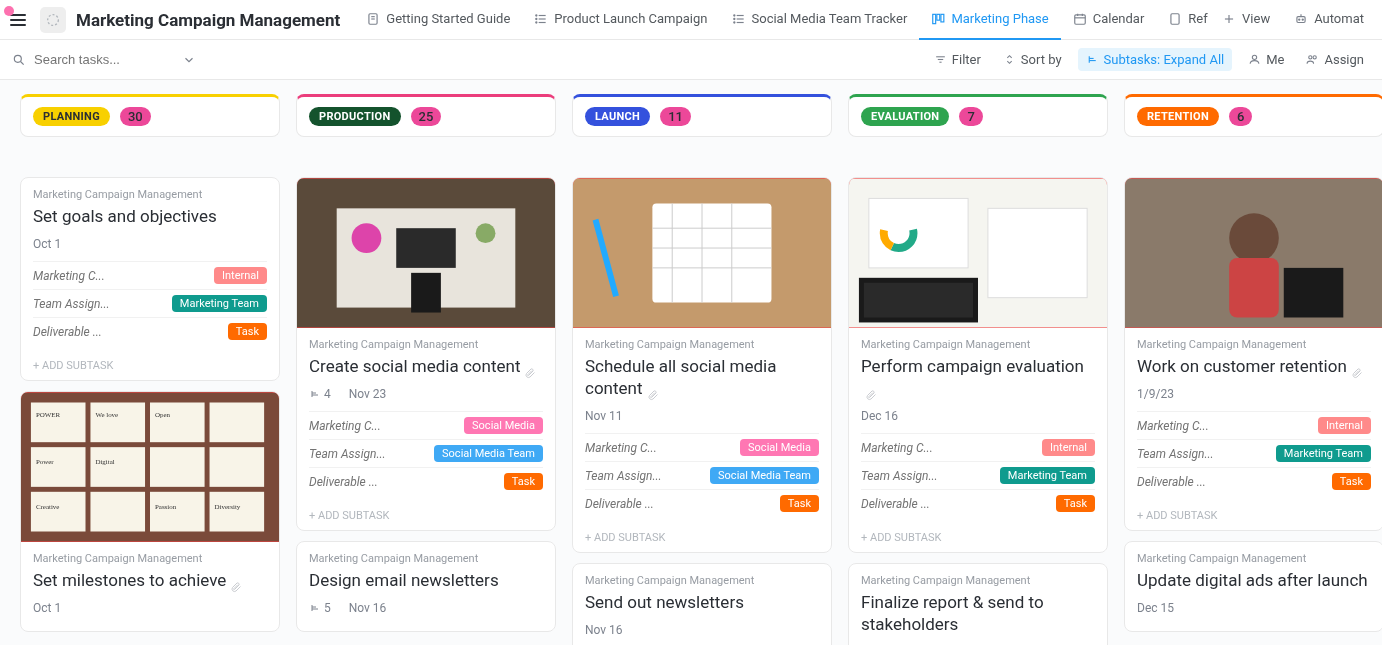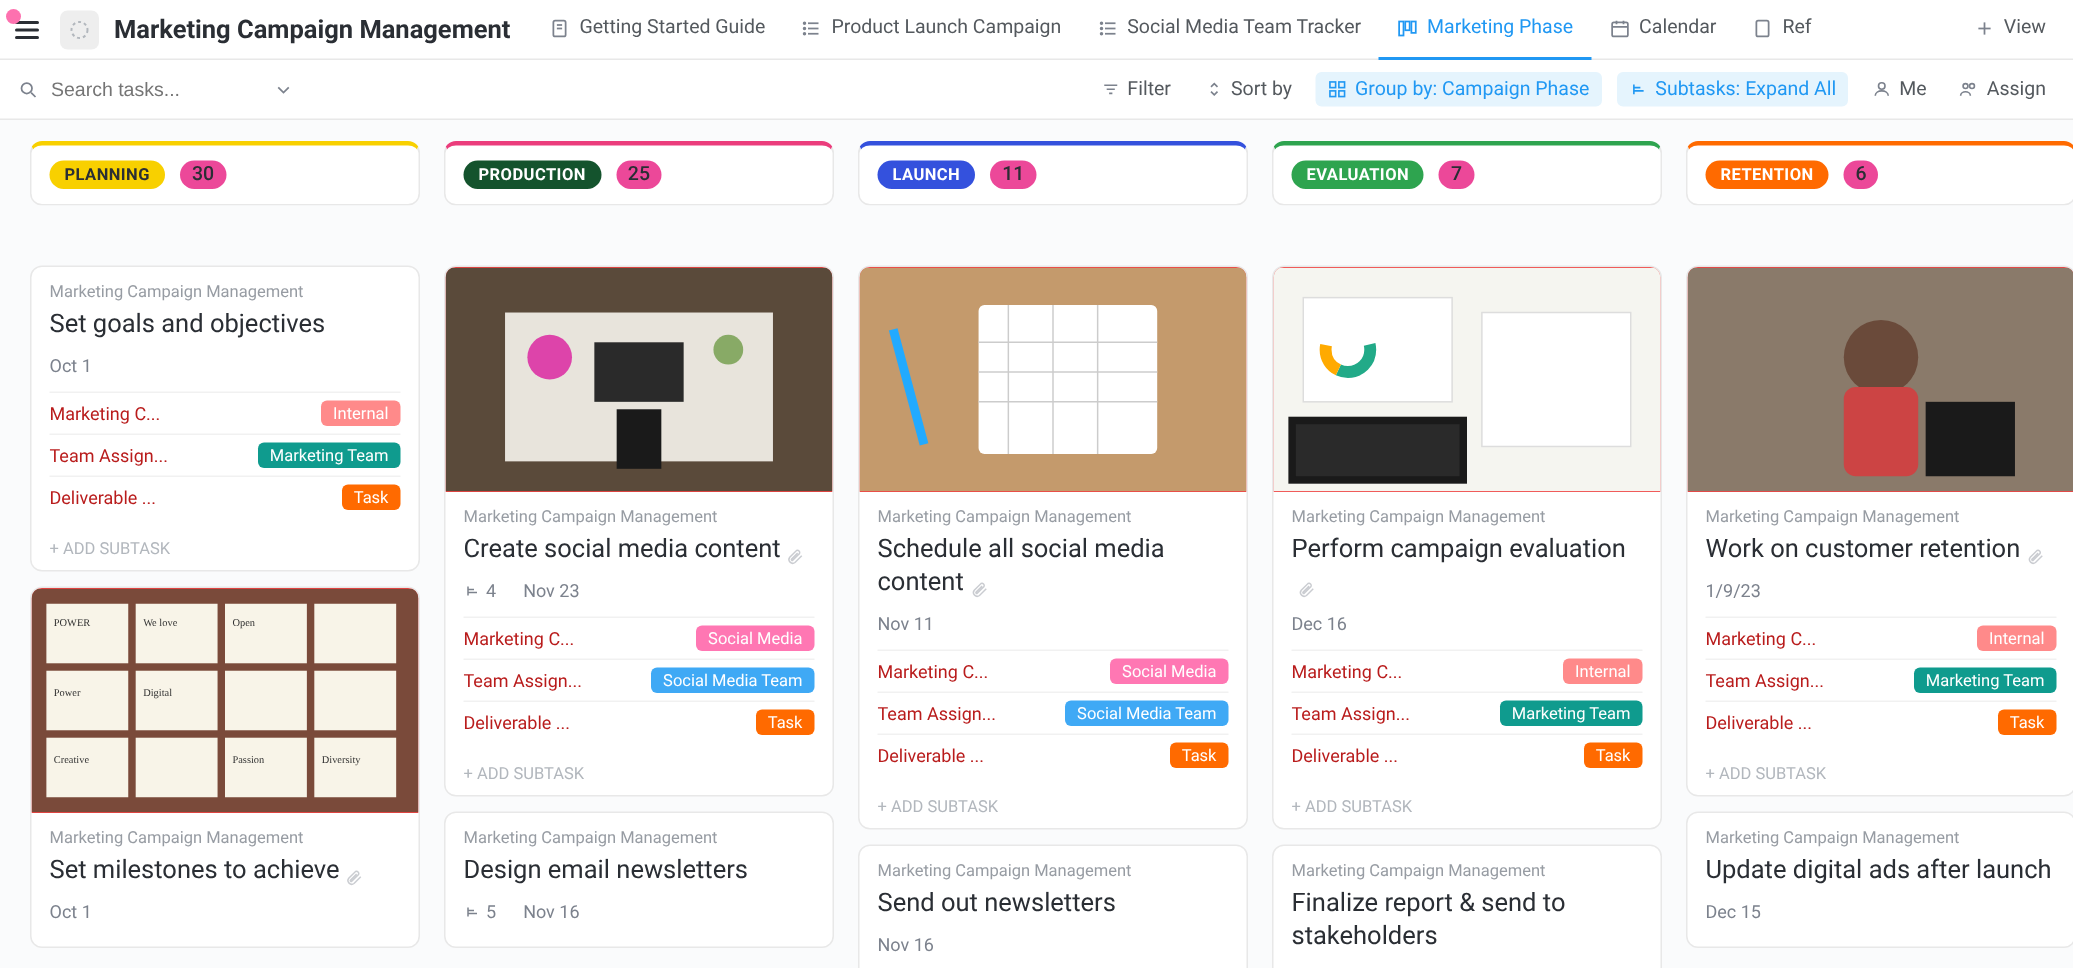--- a/index.html
+++ b/index.html
@@ -30,21 +30,21 @@
 .col-header .pill{font-size:11px;font-weight:700;color:#fff;padding:3px 10px;border-radius:10px;letter-spacing:.3px;}
 .col-header .count{font-size:13px;color:#2a2e34;font-weight:500;background:#ec4899;border-radius:10px;padding:2px 8px;}
 .cards{display:flex;flex-direction:column;gap:10px;margin-top:40px;}
 .card{background:#fff;border:1px solid #e8e8e8;border-radius:8px;overflow:hidden;}
 .card-img{width:100%;height:150px;background:#ef4444;display:flex;align-items:center;justify-content:center;}
 .card-body{padding:10px 12px 6px;}
 .card-project{font-size:11px;color:#979ca3;margin-bottom:4px;}
 .card-title{font-size:17px;color:#2a2e34;margin-bottom:10px;line-height:1.3;}
 .card-meta{font-size:12px;color:#7c828d;margin-bottom:10px;display:flex;align-items:center;gap:18px;}
 .card-row{display:flex;align-items:center;justify-content:space-between;padding:5px 0;border-top:1px solid #f1f1f1;font-size:12px;}
-.card-row .label{color:#b91c1c;white-space:nowrap;overflow:hidden;text-overflow:ellipsis;max-width:100px;}
+.card-row .label{color:#737373;white-space:nowrap;overflow:hidden;text-overflow:ellipsis;max-width:100px;font-style:italic;}
 .tag{font-size:11px;padding:2px 8px;border-radius:4px;color:#fff;}
 .add-sub{font-size:11px;color:#b2b7bd;padding:8px 12px;cursor:pointer;}
 .attach-icon{display:inline-block;width:12px;height:12px;opacity:.4;margin-left:4px;vertical-align:middle;}
 .subtk{display:inline-flex;align-items:center;gap:3px;color:#7c828d;font-size:12px;}
 .subtk svg{width:12px;height:12px;}
 
 .img-bg{width:100%;height:100%;}
 </style>
 </head>
 <body>
@@ -121,20 +121,29 @@
   </div>
 
   <div class="right-tabs">
     <div class="tab">
       <svg viewBox="0 0 24 24" stroke="#7c828d" stroke-width="2">
           <line x1="12" y1="5" x2="12" y2="19"></line>
           <line x1="5" y1="12" x2="19" y2="12"></line>
         </svg>
       <span>View</span>
     </div>
+    <div class="tab">
+      <svg viewBox="0 0 24 24" fill="none" stroke="#7c828d" stroke-width="2">
+          <rect x="5" y="8" width="14" height="10" rx="2"></rect>
+          <circle cx="9" cy="13" r="1" fill="#7c828d"></circle>
+          <circle cx="15" cy="13" r="1" fill="#7c828d"></circle>
+          <line x1="12" y1="4" x2="12" y2="8"></line>
+        </svg>
+      <span>Automat</span>
+    </div>
   </div>
 </div>
 
 <div class="toolbar">
   <div class="search-wrap">
     <svg viewBox="0 0 24 24" fill="none" stroke="#7c828d" stroke-width="2">
         <circle cx="10" cy="10" r="6"></circle>
         <line x1="15" y1="15" x2="20" y2="20"></line>
       </svg>
     <input class="search-input" placeholder="Search tasks..." style="">
@@ -149,29 +158,20 @@
         <line x1="10" y1="17" x2="14" y2="17"></line>
       </svg>
     <span>Filter</span>
   </div>
   <div class="tool-btn">
     <svg viewBox="0 0 24 24" fill="none" stroke="#7c828d" stroke-width="2">
         <polyline points="8 9 12 5 16 9"></polyline>
         <polyline points="8 15 12 19 16 15"></polyline>
       </svg>
     <span>Sort by</span>
-  </div>
-  <div class="tool-btn active">
-    <svg viewBox="0 0 24 24" fill="none" stroke="#2098f3" stroke-width="2">
-        <rect x="3" y="3" width="7" height="7"></rect>
-        <rect x="14" y="3" width="7" height="7"></rect>
-        <rect x="3" y="14" width="7" height="7"></rect>
-        <rect x="14" y="14" width="7" height="7"></rect>
-      </svg>
-    <span>Group by: Campaign Phase</span>
   </div>
   <div class="tool-btn active">
     <svg viewBox="0 0 24 24" fill="none" stroke="#2098f3" stroke-width="2">
         <line x1="6" y1="6" x2="6" y2="18"></line>
         <line x1="6" y1="10" x2="14" y2="10"></line>
         <line x1="6" y1="14" x2="18" y2="14"></line>
       </svg>
     <span>Subtasks: Expand All</span>
   </div>
   <div class="tool-btn">

